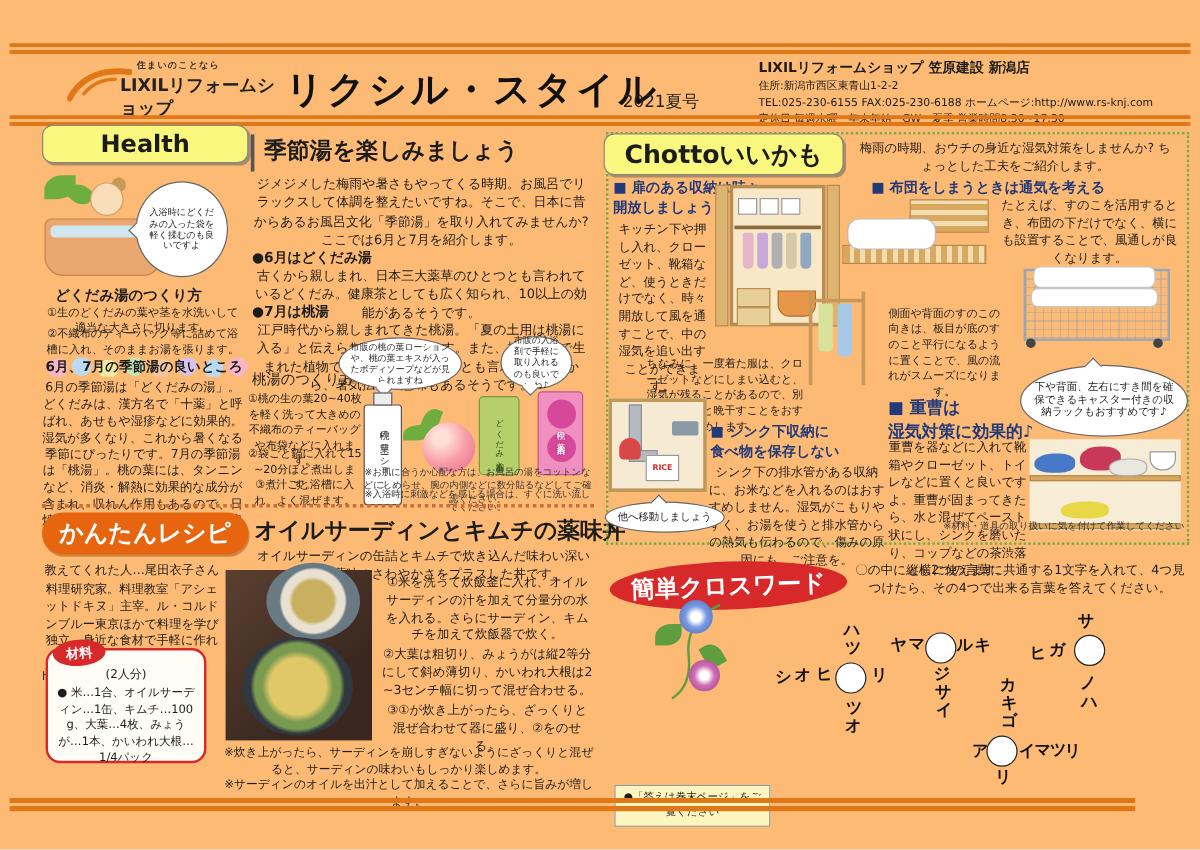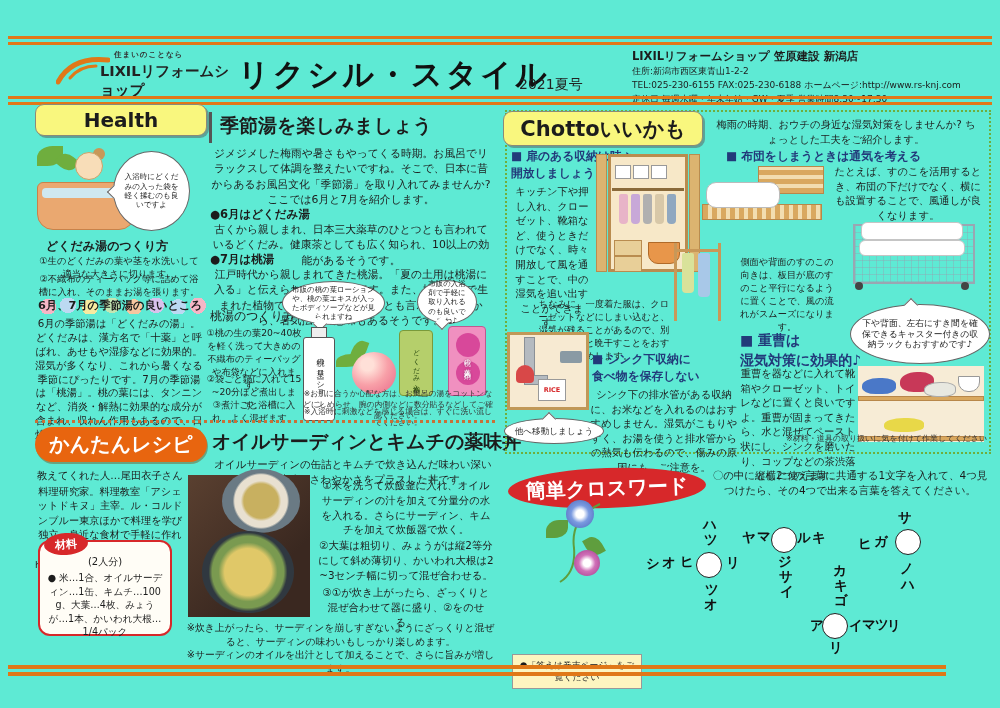--- a/index.html
+++ b/index.html
@@ -1,16 +1,16 @@
 <!DOCTYPE html>
 <html><head>
 <meta charset="utf-8">
 <style>
   html,body{margin:0;padding:0;background:#e8e8e4;font-family:"DejaVu Sans","Liberation Sans",sans-serif;}
-  .page{position:relative;width:1000px;height:708px;background:#5eead4;margin:0 auto;overflow:hidden;color:#1c1c1c;}
+  .page{position:relative;width:1000px;height:708px;background:#fdba74;margin:0 auto;overflow:hidden;color:#1c1c1c;}
   .abs{position:absolute;}
   .hrule{height:9px;background:linear-gradient(to bottom,#e07818 0 3px,transparent 3px,transparent 6px,#e07818 6px 9px);}
   .jp{line-height:1.42;word-break:break-all;text-align:center;}
   .label-yellow{background:#f9f77e;border:1px solid #8a8a7a;border-radius:9px;box-shadow:2px 2px 0 rgba(90,90,90,.5);
     display:flex;align-items:center;justify-content:center;font-weight:bold;}
   .label-orange{background:#e8650f;border-radius:18px;display:flex;align-items:center;justify-content:center;
     color:#fff;font-weight:bold;box-shadow:1px 2px 0 rgba(120,60,0,.4);}
   .label-red{background:#d7282a;border-radius:50%;display:flex;align-items:center;justify-content:center;
     color:#fff;font-weight:bold;}
   .navy{color:#223a7a;font-weight:bold;white-space:pre-line;line-height:1.4;}

